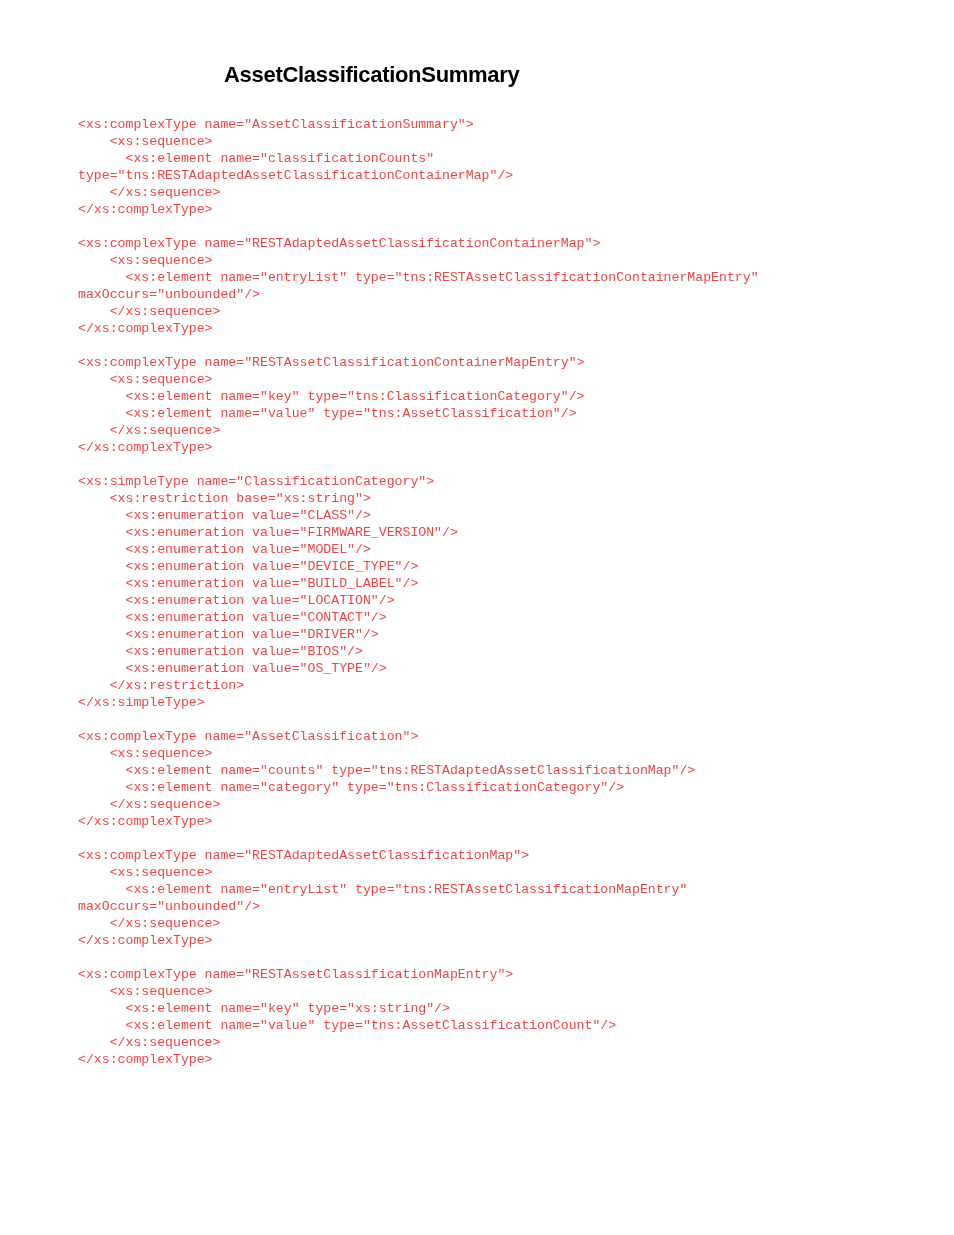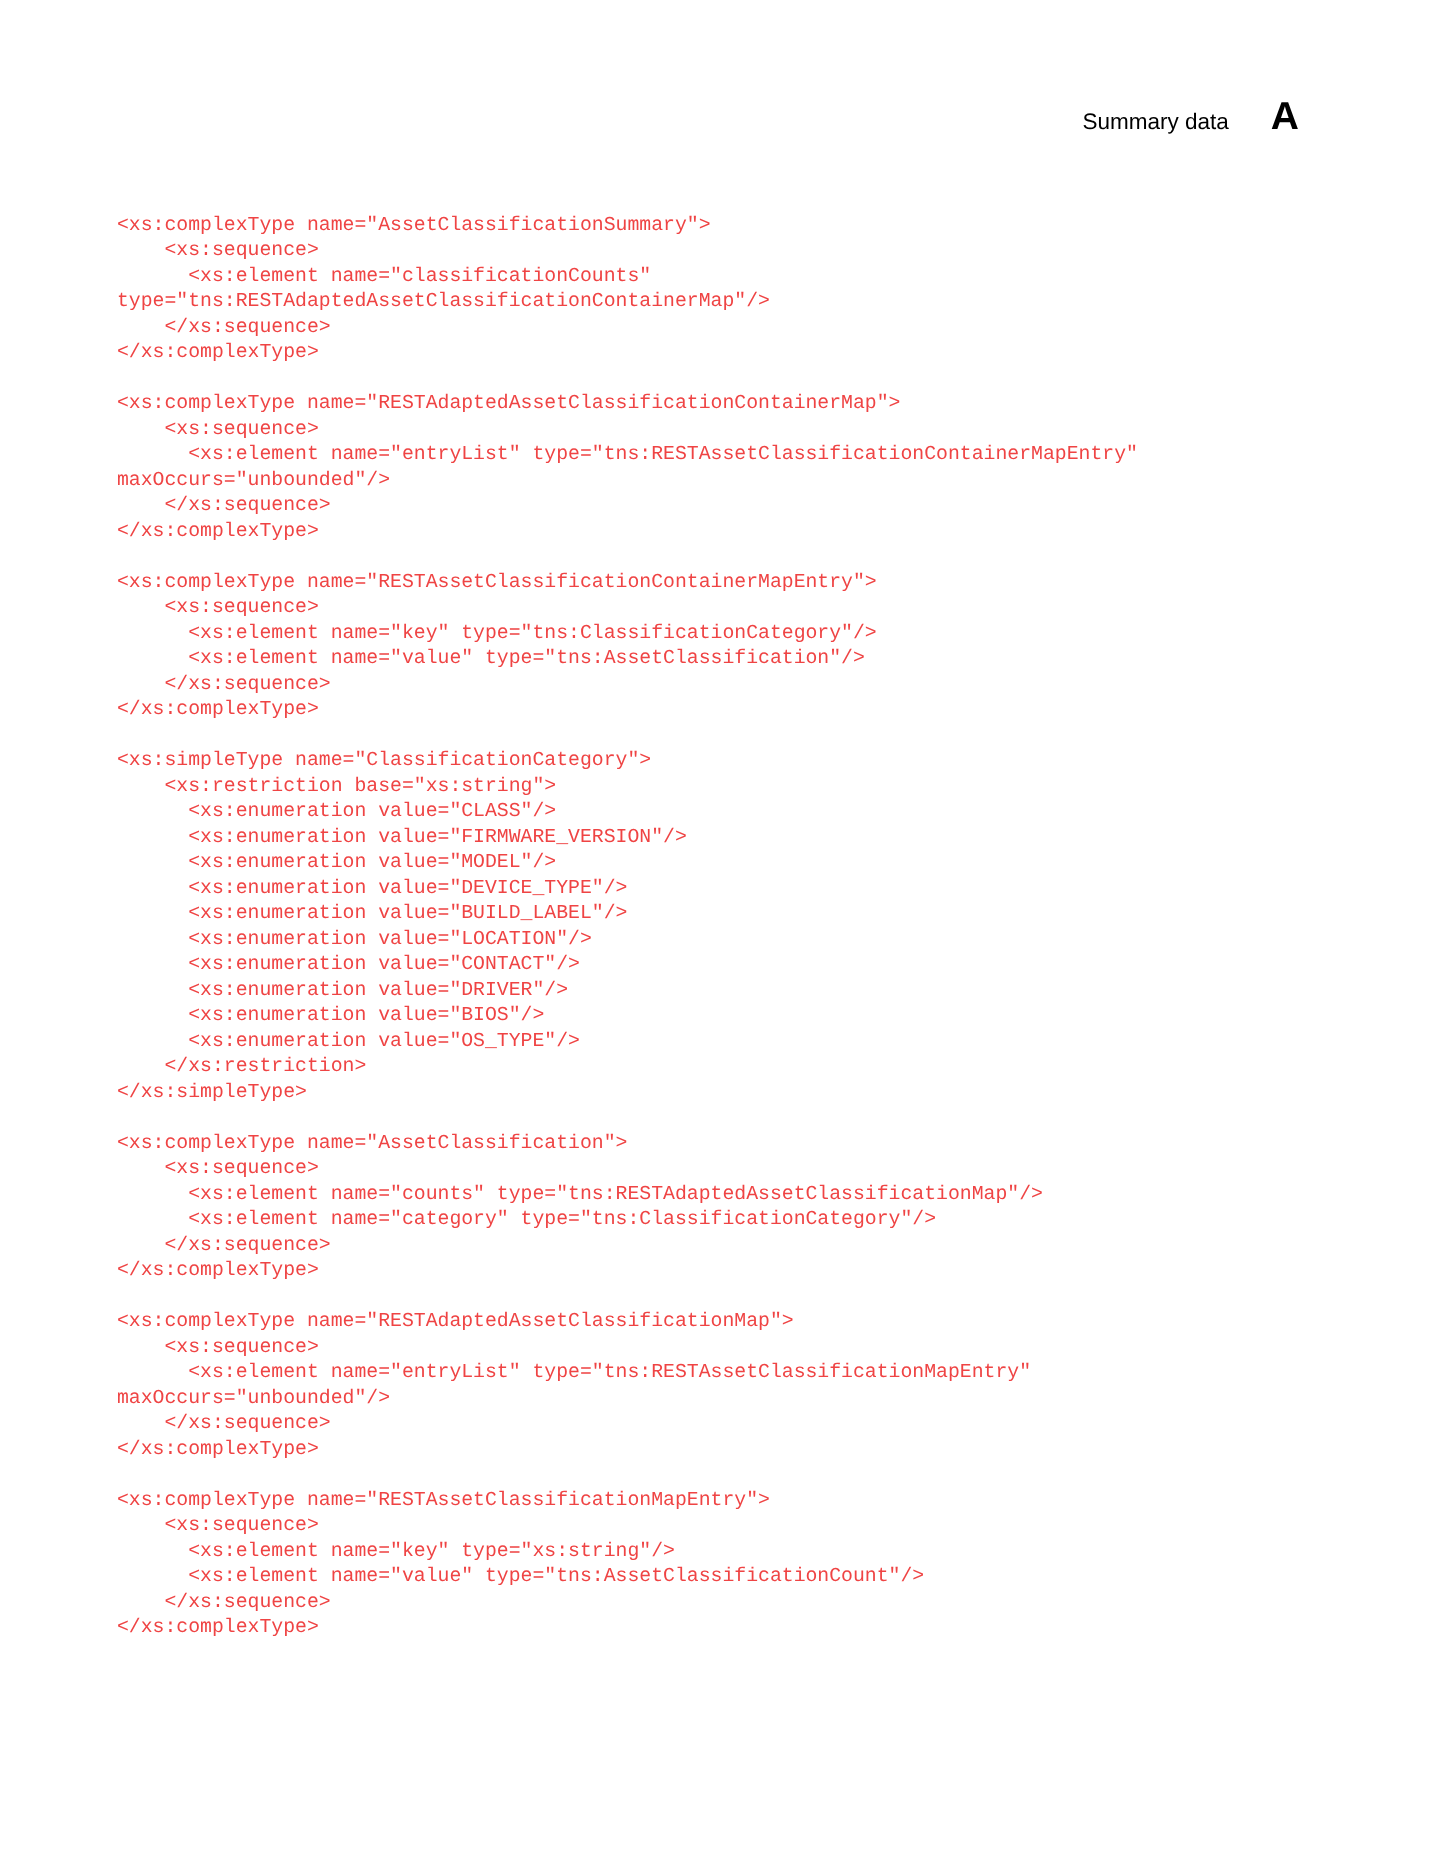--- a/index.html
+++ b/index.html
@@ -44,25 +44,22 @@
     font-size: 13.2px;
     line-height: 17px;
     white-space: pre;
     color: #ef4444;
   }
 </style>
 </head>
 <body>
 
 <div class="page">
-  <div class="header-row">
-    <span class="header-label">Summary data</span>
-    <span class="header-letter">A</span>
-  </div>
 
+  <h2 class="section-title">AssetClassificationSummary</h2>
 
   <div class="code-block">&lt;xs:complexType name="AssetClassificationSummary"&gt;
     &lt;xs:sequence&gt;
       &lt;xs:element name="classificationCounts" 
 type="tns:RESTAdaptedAssetClassificationContainerMap"/&gt;
     &lt;/xs:sequence&gt;
 &lt;/xs:complexType&gt;
 
 &lt;xs:complexType name="RESTAdaptedAssetClassificationContainerMap"&gt;
     &lt;xs:sequence&gt;

